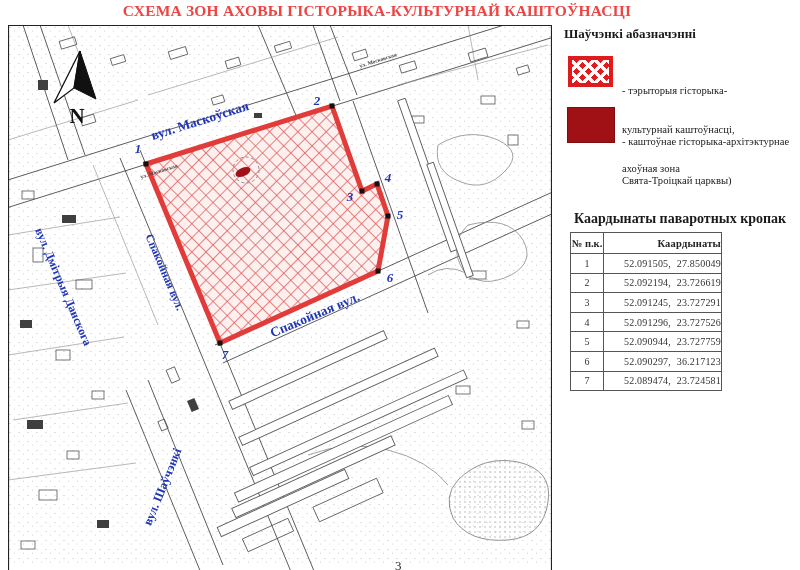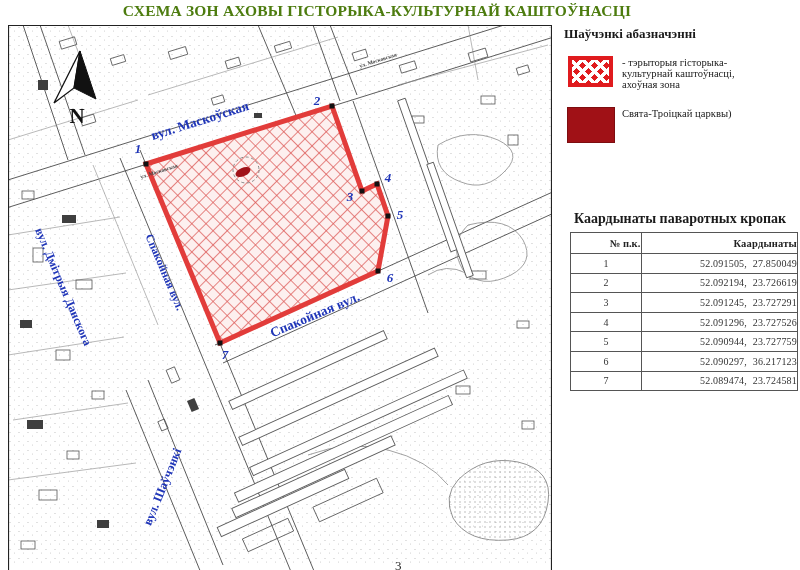--- a/index.html
+++ b/index.html
@@ -1,20 +1,20 @@
 <!DOCTYPE html>
 <html><head>
 <meta charset="utf-8">
 <style>
   html,body{margin:0;padding:0;}
   body{width:800px;height:570px;position:relative;background:#fff;overflow:hidden;
        font-family:"Liberation Serif","DejaVu Serif",serif;color:#1a1a1a;}
   .abs{position:absolute;}
   #title{left:0;top:2px;width:754px;text-align:center;font-size:15.5px;font-weight:bold;
-         letter-spacing:.2px;color:#4d7c0f;}
+         letter-spacing:.2px;color:#ef4444;}
   
   #map{left:8px;top:25px;width:544px;height:545px;background:#fff;}
   #map svg{position:absolute;left:0;top:0;}
   .street-label{position:absolute;color:#2036b8;font-weight:bold;white-space:nowrap;
                 transform-origin:center;}
   .pt-label{position:absolute;color:#2036b8;font-weight:bold;font-style:italic;
             font-size:13px;transform:translate(-50%,-50%);}
   .tiny-street{position:absolute;color:#444;font-size:5.5px;white-space:nowrap;font-weight:bold;}
   #north-n{position:absolute;font-size:21px;font-weight:bold;color:#111;transform:translate(-50%,-50%);}
   #page-mark{position:absolute;font-size:13px;color:#222;}
@@ -23,27 +23,27 @@
   .swatch{position:absolute;}
   #swatch-zone{left:568px;top:56px;width:45px;height:31px;background:#e01b1e;}
   #swatch-zone .inner{position:absolute;left:4px;top:4px;right:4px;bottom:4px;
      background-color:#e01b1e;
      background-image:repeating-linear-gradient(45deg,transparent 0 5.5px,#fff 5.5px 8.5px),
                       repeating-linear-gradient(135deg,transparent 0 5.5px,#fff 5.5px 8.5px);}
   #swatch-env{left:567px;top:107px;width:46px;height:34px;background:#a01116;border:1px solid #7d0d10;}
   .legend-text{position:absolute;width:178px;font-size:10.6px;line-height:11.2px;color:#222;}
   #legend-text-1{left:622px;top:57px;}
   #legend-text-2{left:622px;top:108px;}
-  .legend-text span{display:block;}
+  .legend-text span{display:block;margin-top:28px;}
   
   #coords-heading{left:574px;top:211px;font-size:14px;font-weight:bold;}
   #coords-table{left:570px;top:232px;border-collapse:collapse;}
   #coords-table th,#coords-table td{border:1px solid #555;text-align:center;color:#333;
       font-size:10px;padding:0;}
-  #coords-table th{font-weight:bold;color:#222;padding-left:38px;}
+  #coords-table th{font-weight:bold;color:#222;}
   #coords-table .c-num{width:32px;height:18.6px;}
   #coords-table .c-val{width:117px;height:18.6px;word-spacing:3px;letter-spacing:.2px;text-align:right;}
   #coords-table tr.hdr th{height:20px;font-size:10.5px;}
 </style>
 </head>
 <body>
 
 <div class="abs" id="title">СХЕМА ЗОН АХОВЫ ГІСТОРЫКА-КУЛЬТУРНАЙ КАШТОЎНАСЦІ</div>
 
 <div class="abs" id="map">
@@ -205,20 +205,21 @@
   <div class="inner"></div>
 </div>
 <div class="legend-text" id="legend-text-1">
   <span>- тэрыторыя гісторыка-</span>
   <span>культурнай каштоўнасці,</span>
   <span>ахоўная зона</span>
 </div>
 
 <div class="swatch" id="swatch-env"></div>
 <div class="legend-text" id="legend-text-2">
+  <span>- каштоўнае гісторыка-архітэктурнае</span>
   <span>Свята-Троіцкай царквы)</span>
 </div>
 
 <div class="abs" id="coords-heading">Каардынаты паваротных кропак</div>
 
 <table class="abs" id="coords-table">
   <tbody>
       <tr class="hdr">
     <th class="c-num">№ п.к.</th>
     <th class="c-val">Каардынаты</th>

